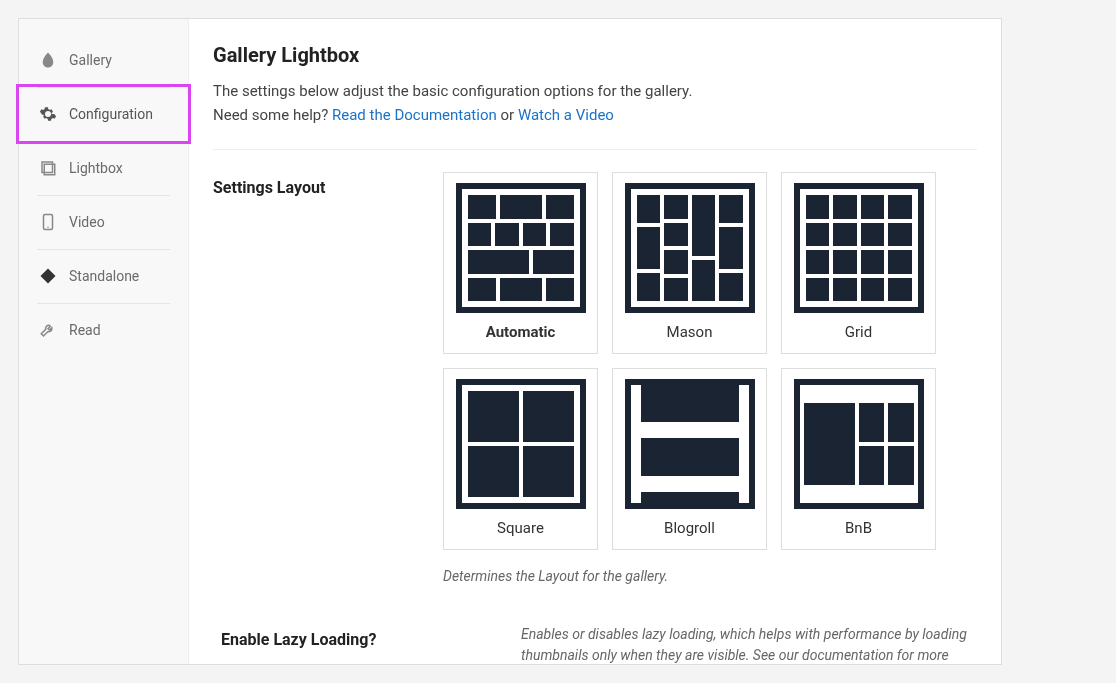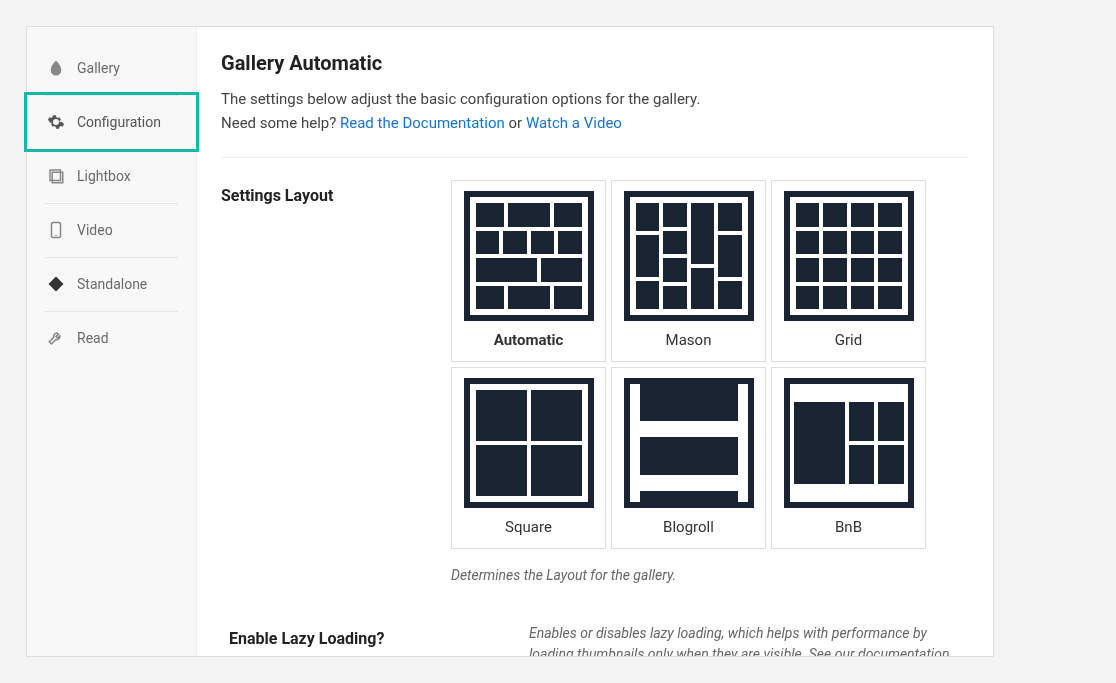--- a/index.html
+++ b/index.html
@@ -6,21 +6,21 @@
   body {
     font-family: -apple-system, BlinkMacSystemFont, "Segoe UI", Roboto, Arial, sans-serif;
     background: #f4f4f4;
     color: #333;
     font-size: 14px;
   }
   .page {
     width: 1020px;
     height: 683px;
     background: #f4f4f4;
-    padding: 26px;
+    padding: 18px;
     position: relative;
   }
   .panel {
     display: flex;
     width: 100%;
     height: 100%;
     background: #fff;
     border: 1px solid #ddd;
   }
   .sidebar {
@@ -41,21 +41,21 @@
   .sidebar-item + .sidebar-item::before {
     content: "";
     position: absolute;
     top: 0;
     left: 18px;
     right: 18px;
     height: 1px;
     background: #e5e5e5;
   }
   .sidebar-item.highlight {
-    border: 3px solid #14b8a6;
+    border: 3px solid #d946ef;
     margin: -3px;
     z-index: 2;
     background: #f8f8f8;
   }
   .sidebar-item .icon { width: 22px; display:flex; align-items:center; }
   .sidebar-item .label { margin-left: 8px; font-size: 14px; color:#6b6b6b; }
   .sidebar-item.highlight .label { color:#555; }
 
   .main {
     flex: 1;
@@ -78,21 +78,21 @@
     font-size: 16px;
     font-weight: 700;
     color:#222;
     padding-top: 6px;
   }
   .section-body { flex:1; }
 
   .layout-grid {
     display: grid;
     grid-template-columns: repeat(3, 155px);
-    gap: 5px;
+    gap: 14px;
   }
   .layout-card {
     border: 1px solid #ddd;
     background:#fff;
     padding: 10px 10px 12px 10px;
     display:flex;
     flex-direction:column;
     align-items:center;
     cursor:pointer;
   }
@@ -180,21 +180,21 @@
           <svg width="18" height="18" viewBox="0 0 24 24">
               <path fill="none" stroke="#888" stroke-width="2" d="M14 6a4 4 0 00-5 5l-6 6 3 3 6-6a4 4 0 005-5l-3 3-2-2 3-3z"></path>
             </svg>
         </span>
         <span class="label">Read</span>
       </div>
     </div>
 
     <div class="main">
       <div class="header">
-        <h1>Gallery Automatic</h1>
+        <h1>Gallery Lightbox</h1>
         <p>
           <span>The settings below adjust the basic configuration options for the gallery.</span><br>
           <span>Need some help? </span>
           <a>Read the Documentation</a>
           <span> or </span>
           <a>Watch a Video</a>
         </p>
       </div>
 
       <div class="divider"></div>

